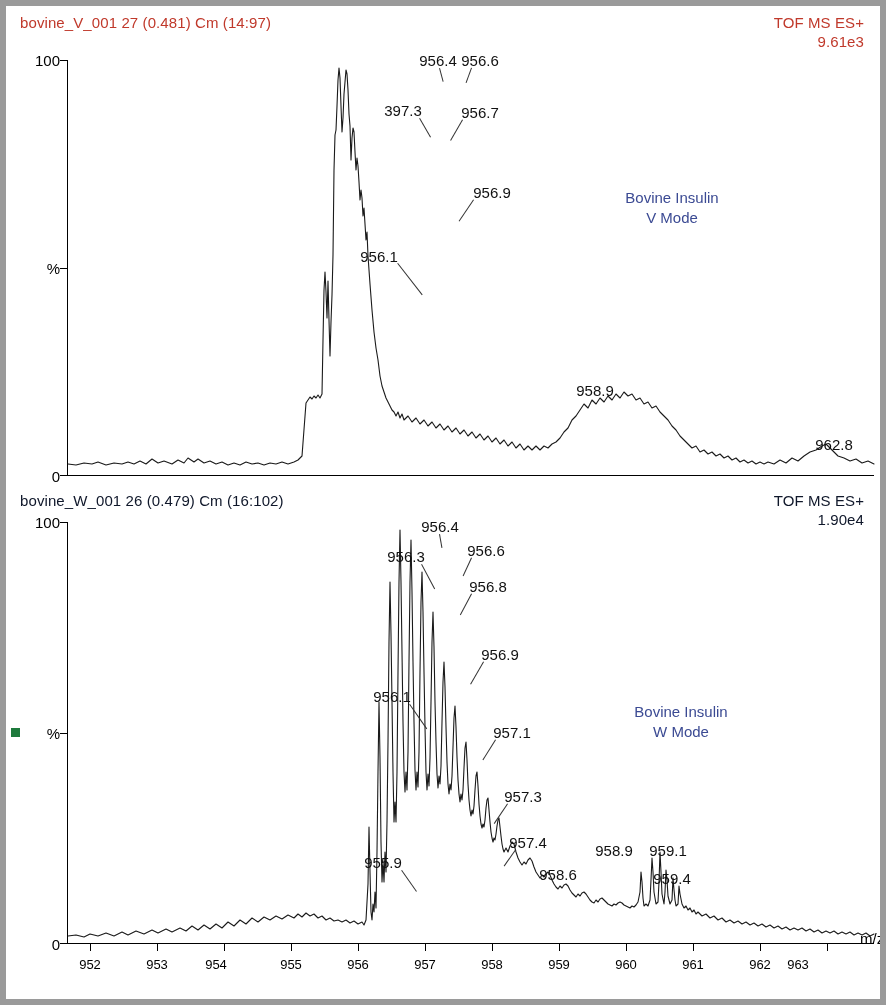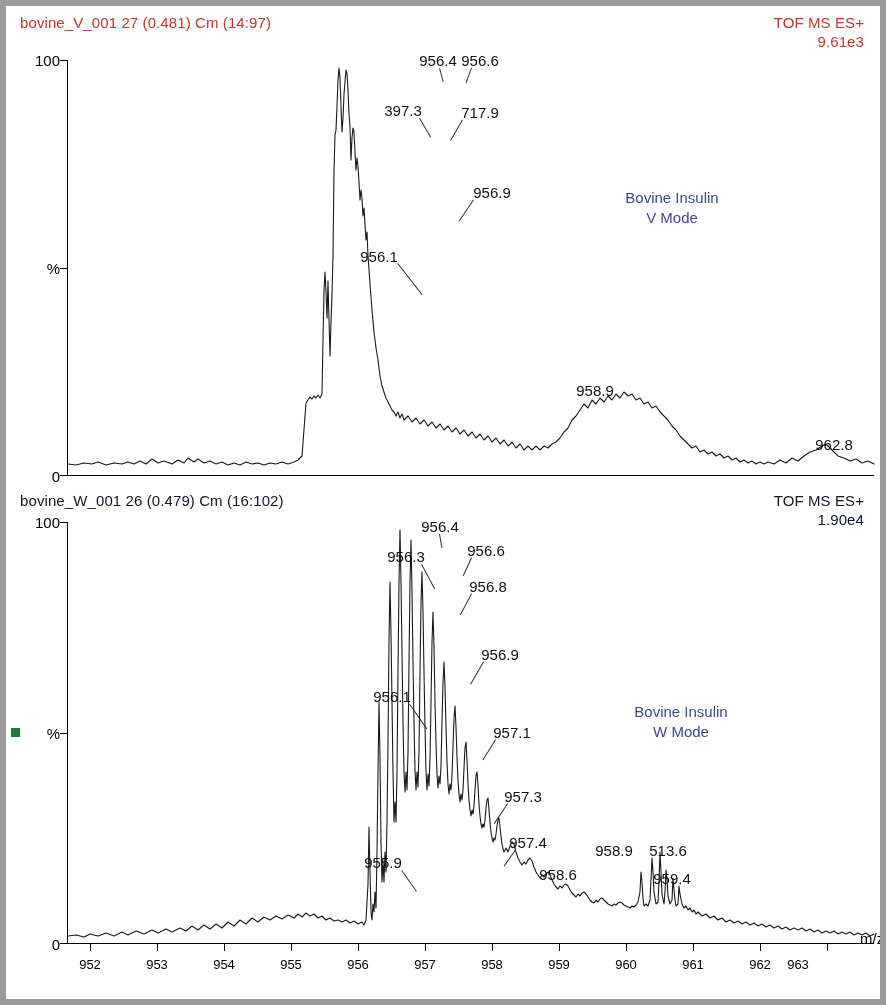--- a/index.html
+++ b/index.html
@@ -185,21 +185,21 @@
 
     <div class="peak-label" style="left:335px; top:42px;">397.3</div>
     <div class="leader" style="left:352px; top:58px; width:22px; transform:rotate(60deg);"></div>
 
     <div class="peak-label" style="left:370px; top:-8px;">956.4</div>
     <div class="leader" style="left:372px; top:8px; width:14px; transform:rotate(75deg);"></div>
 
     <div class="peak-label" style="left:412px; top:-8px;">956.6</div>
     <div class="leader" style="left:404px; top:8px; width:16px; transform:rotate(110deg);"></div>
 
-    <div class="peak-label" style="left:412px; top:44px;">717.9</div>
+    <div class="peak-label" style="left:412px; top:44px;">956.7</div>
     <div class="leader" style="left:395px; top:60px; width:24px; transform:rotate(120deg);"></div>
 
     <div class="peak-label" style="left:424px; top:124px;">956.9</div>
     <div class="leader" style="left:406px; top:140px; width:26px; transform:rotate(124deg);"></div>
 
     <div class="peak-label" style="left:527px; top:322px;">958.9</div>
 
     <div class="peak-label" style="left:766px; top:376px;">962.8</div>
 
     <div class="annot" style="left:604px; top:128px;">
@@ -259,35 +259,35 @@
     <div class="peak-label" style="left:455px; top:266px;">957.3</div>
     <div class="leader" style="left:440px; top:282px; width:24px; transform:rotate(124deg);"></div>
 
     <div class="peak-label" style="left:460px; top:312px;">957.4</div>
     <div class="leader" style="left:448px; top:328px; width:20px; transform:rotate(125deg);"></div>
 
     <div class="peak-label" style="left:490px; top:344px;">958.6</div>
 
     <div class="peak-label" style="left:546px; top:320px;">958.9</div>
 
-    <div class="peak-label" style="left:600px; top:320px;">513.6</div>
+    <div class="peak-label" style="left:600px; top:320px;">959.1</div>
 
     <div class="peak-label" style="left:604px; top:348px;">959.4</div>
 
     <div class="annot" style="left:613px; top:180px;">
       <div>Bovine Insulin</div>
       <div>W Mode</div>
     </div>
 
     <div class="xtick-mark" style="left:22px;"></div>
     <div class="xtick-label" style="left:22px;">952</div>
     <div class="xtick-mark" style="left:89px;"></div>
     <div class="xtick-label" style="left:89px;">953</div>
     <div class="xtick-mark" style="left:156px;"></div>
-    <div class="xtick-label" style="left:156px;margin-top:48px;">954</div>
+    <div class="xtick-label" style="left:148px;margin-top:48px;">954</div>
     <div class="xtick-mark" style="left:223px;"></div>
     <div class="xtick-label" style="left:223px;">955</div>
     <div class="xtick-mark" style="left:290px;"></div>
     <div class="xtick-label" style="left:290px;">956</div>
     <div class="xtick-mark" style="left:357px;"></div>
     <div class="xtick-label" style="left:357px;">957</div>
     <div class="xtick-mark" style="left:424px;"></div>
     <div class="xtick-label" style="left:424px;">958</div>
     <div class="xtick-mark" style="left:491px;"></div>
     <div class="xtick-label" style="left:491px;">959</div>

